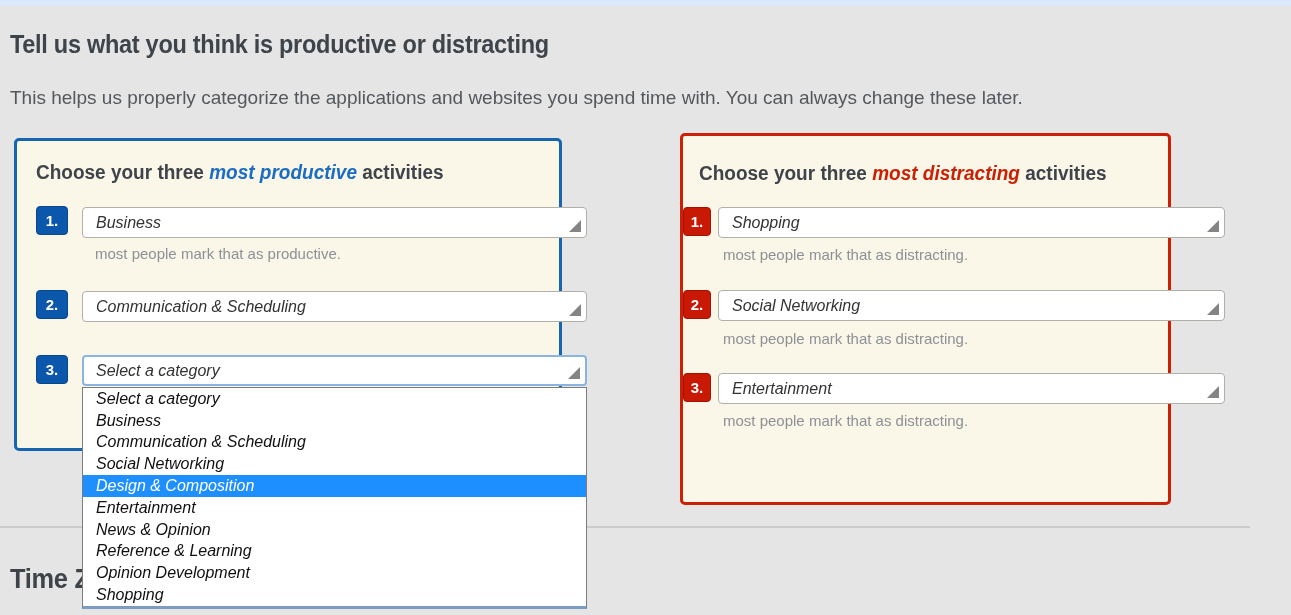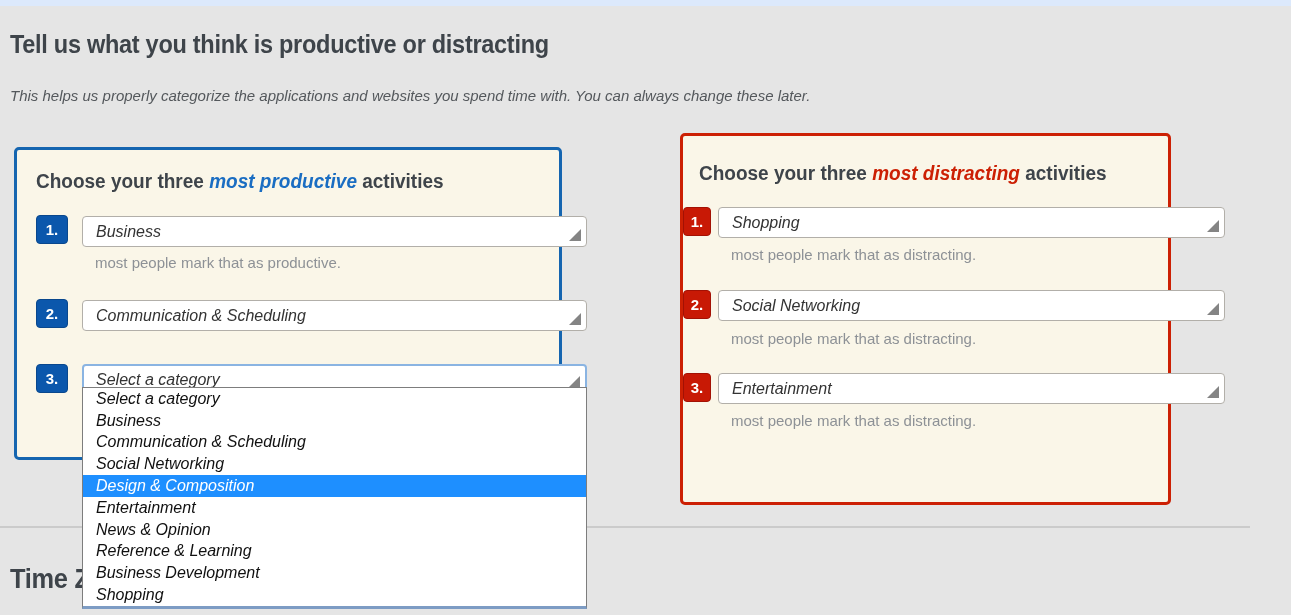--- a/index.html
+++ b/index.html
@@ -16,24 +16,24 @@
     --helper-color:#8d9196;
   }
   *{margin:0;padding:0;box-sizing:border-box;}
   body{background:#fff;font-family:"Liberation Sans",sans-serif;}
   .page{position:relative;width:1291px;height:615px;background:#e5e5e5;overflow:hidden;}
 
   .top-strip{position:absolute;left:0;top:0;width:100%;height:6px;background:var(--top-strip);}
 
   .h1{position:absolute;left:10px;top:30px;font-size:25px;font-weight:bold;color:var(--heading-color);
       letter-spacing:-0.3px;transform:scaleX(0.94);transform-origin:left center;white-space:nowrap;}
-  .subtitle{position:absolute;left:10px;top:87px;font-size:15px;color:var(--body-color);white-space:nowrap;font-style:italic;}
+  .subtitle{position:absolute;left:10px;top:87px;font-size:19px;color:var(--body-color);white-space:nowrap;}
 
   .panel{position:absolute;border-radius:5px;background:var(--panel-background);}
-  .panel.productive{left:14px;top:138px;width:548px;height:313px;border:3px solid var(--productive-accent);z-index:2;margin-top:9px;}
+  .panel.productive{left:14px;top:138px;width:548px;height:313px;border:3px solid var(--productive-accent);z-index:2;}
   .panel.distracting{left:680px;top:133px;width:491px;height:372px;border:3px solid var(--distracting-accent);z-index:2;}
 
   .panel-heading{position:absolute;font-size:20px;font-weight:bold;color:var(--heading-color);
       white-space:nowrap;transform:scaleX(0.95);transform-origin:left center;}
   .panel.productive .panel-heading{left:19px;top:20px;}
   .panel.distracting .panel-heading{left:16px;top:26px;}
   .panel-heading .em{font-style:italic;}
   .panel.productive .em{color:var(--productive-emphasis);}
   .panel.distracting .em{color:var(--distracting-accent);}
 
@@ -45,21 +45,21 @@
   .selectbox{position:absolute;height:31px;background:#fff;border:1px solid #b2afa9;border-radius:4px;
       display:flex;align-items:center;padding-left:13px;font-style:italic;font-size:16px;color:#333;cursor:pointer;}
   .panel.productive .selectbox{left:65px;width:505px;}
   .panel.distracting .selectbox{left:35px;width:507px;}
   .selectbox.focused{border:2px solid #8ab4e2;padding-left:12px;}
   .tri{position:absolute;right:5px;bottom:5px;width:0;height:0;
       border-left:12px solid transparent;border-bottom:12px solid #6e6e6e;opacity:.85;}
 
   .helper{position:absolute;font-size:15px;color:var(--helper-color);white-space:nowrap;}
   .panel.productive .helper{left:78px;}
-  .panel.distracting .helper{left:48px;}
+  .panel.distracting .helper{left:40px;}
 
   
   .p-r1{top:65px;} .p-s1{top:66px;} .p-h1{top:104px;text-align:center;}
   .p-r2{top:149px;} .p-s2{top:150px;}
   .p-r3{top:214px;} .p-s3{top:214px;}
   .d-r1{top:71px;} .d-s1{top:71px;} .d-h1{top:110px;}
   .d-r2{top:154px;} .d-s2{top:154px;} .d-h2{top:194px;}
   .d-r3{top:237px;} .d-s3{top:237px;} .d-h3{top:276px;}
 
   .divider{position:absolute;left:0;top:526px;width:1250px;height:2px;background:#cbcbcb;z-index:1;}
@@ -142,16 +142,16 @@
 
   <div class="dropdown-list">
       <div class="dd-item">Select a category</div>
       <div class="dd-item">Business</div>
       <div class="dd-item">Communication &amp; Scheduling</div>
       <div class="dd-item">Social Networking</div>
       <div class="dd-item selected">Design &amp; Composition</div>
       <div class="dd-item">Entertainment</div>
       <div class="dd-item">News &amp; Opinion</div>
       <div class="dd-item">Reference &amp; Learning</div>
-      <div class="dd-item">Business Development</div>
+      <div class="dd-item">Opinion Development</div>
       <div class="dd-item">Shopping</div>
     </div>
 </div>
 
 </body></html>

